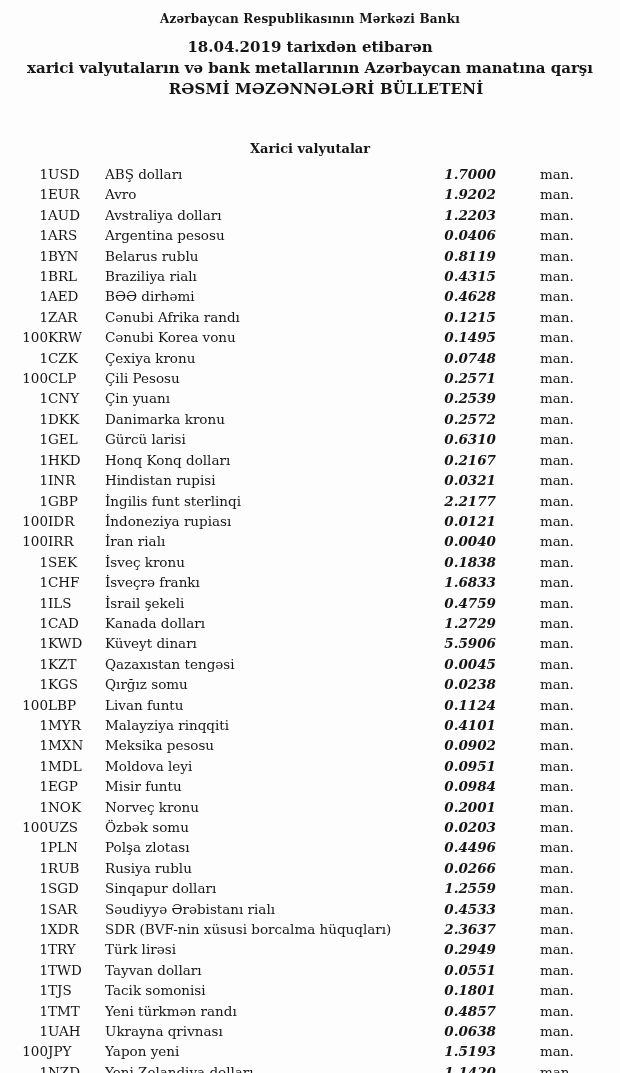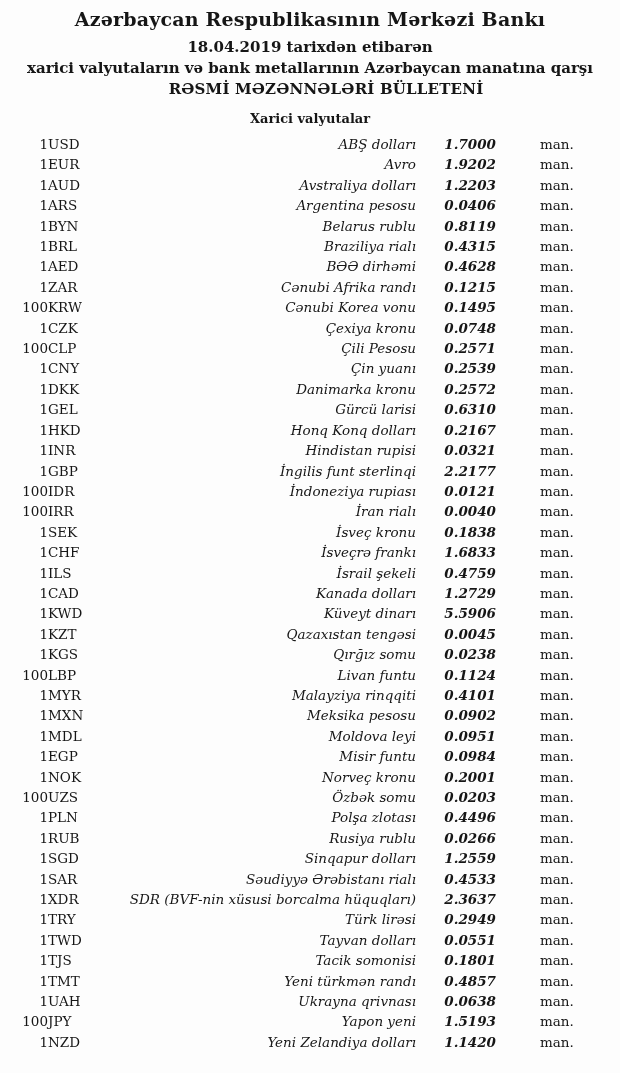--- a/index.html
+++ b/index.html
@@ -13,53 +13,53 @@
     color: #161616;
   }
   .page {
     width: 620px;
     height: 1073px;
     box-sizing: border-box;
   }
   header { text-align: center; }
   .bank-title {
     padding-top: 7px;
-    font-size: 19px;
+    font-size: 12px;
     line-height: 24px;
     font-weight: bold;
     letter-spacing: 0.2px;
     margin: 0;
   }
   .hdr-line {
     font-weight: bold;
     font-size: 15px;
     line-height: 16px;
   }
   .date-line   { margin-top: 8px; }
   .subject-line{ margin-top: 5px; }
   .bulletin-line{ margin-top: 5px; letter-spacing: 0.2px; margin-left: 32px; }
   .section-title {
-    margin-top: 14px;
+    margin-top: 44px;
     text-align: center;
     font-weight: bold;
     font-size: 13px;
     line-height: 16px;
   }
   .rates-table { margin-top: 7px; }
   .row {
     display: flex;
     align-items: baseline;
     height: 20.42px;
     line-height: 20.42px;
     font-size: 13.5px;
     padding-right: 28px;
   }
   .qty  { width: 48px;  text-align: right; flex: none; }
   .code { width: 57px;  flex: none; }
-  .name { flex: 1; text-align: right; white-space: nowrap; overflow: hidden; font-style: italic; }
+  .name { flex: 1; text-align: left; white-space: nowrap; overflow: hidden; }
   .rate {
     width: 80px; text-align: right; flex: none;
     font-weight: bold; font-style: italic;
   }
   .unit { width: 52px; text-align: left; flex: none; margin-left: 44px; }
 </style>
 </head>
 <body>
 
 <div class="page">

